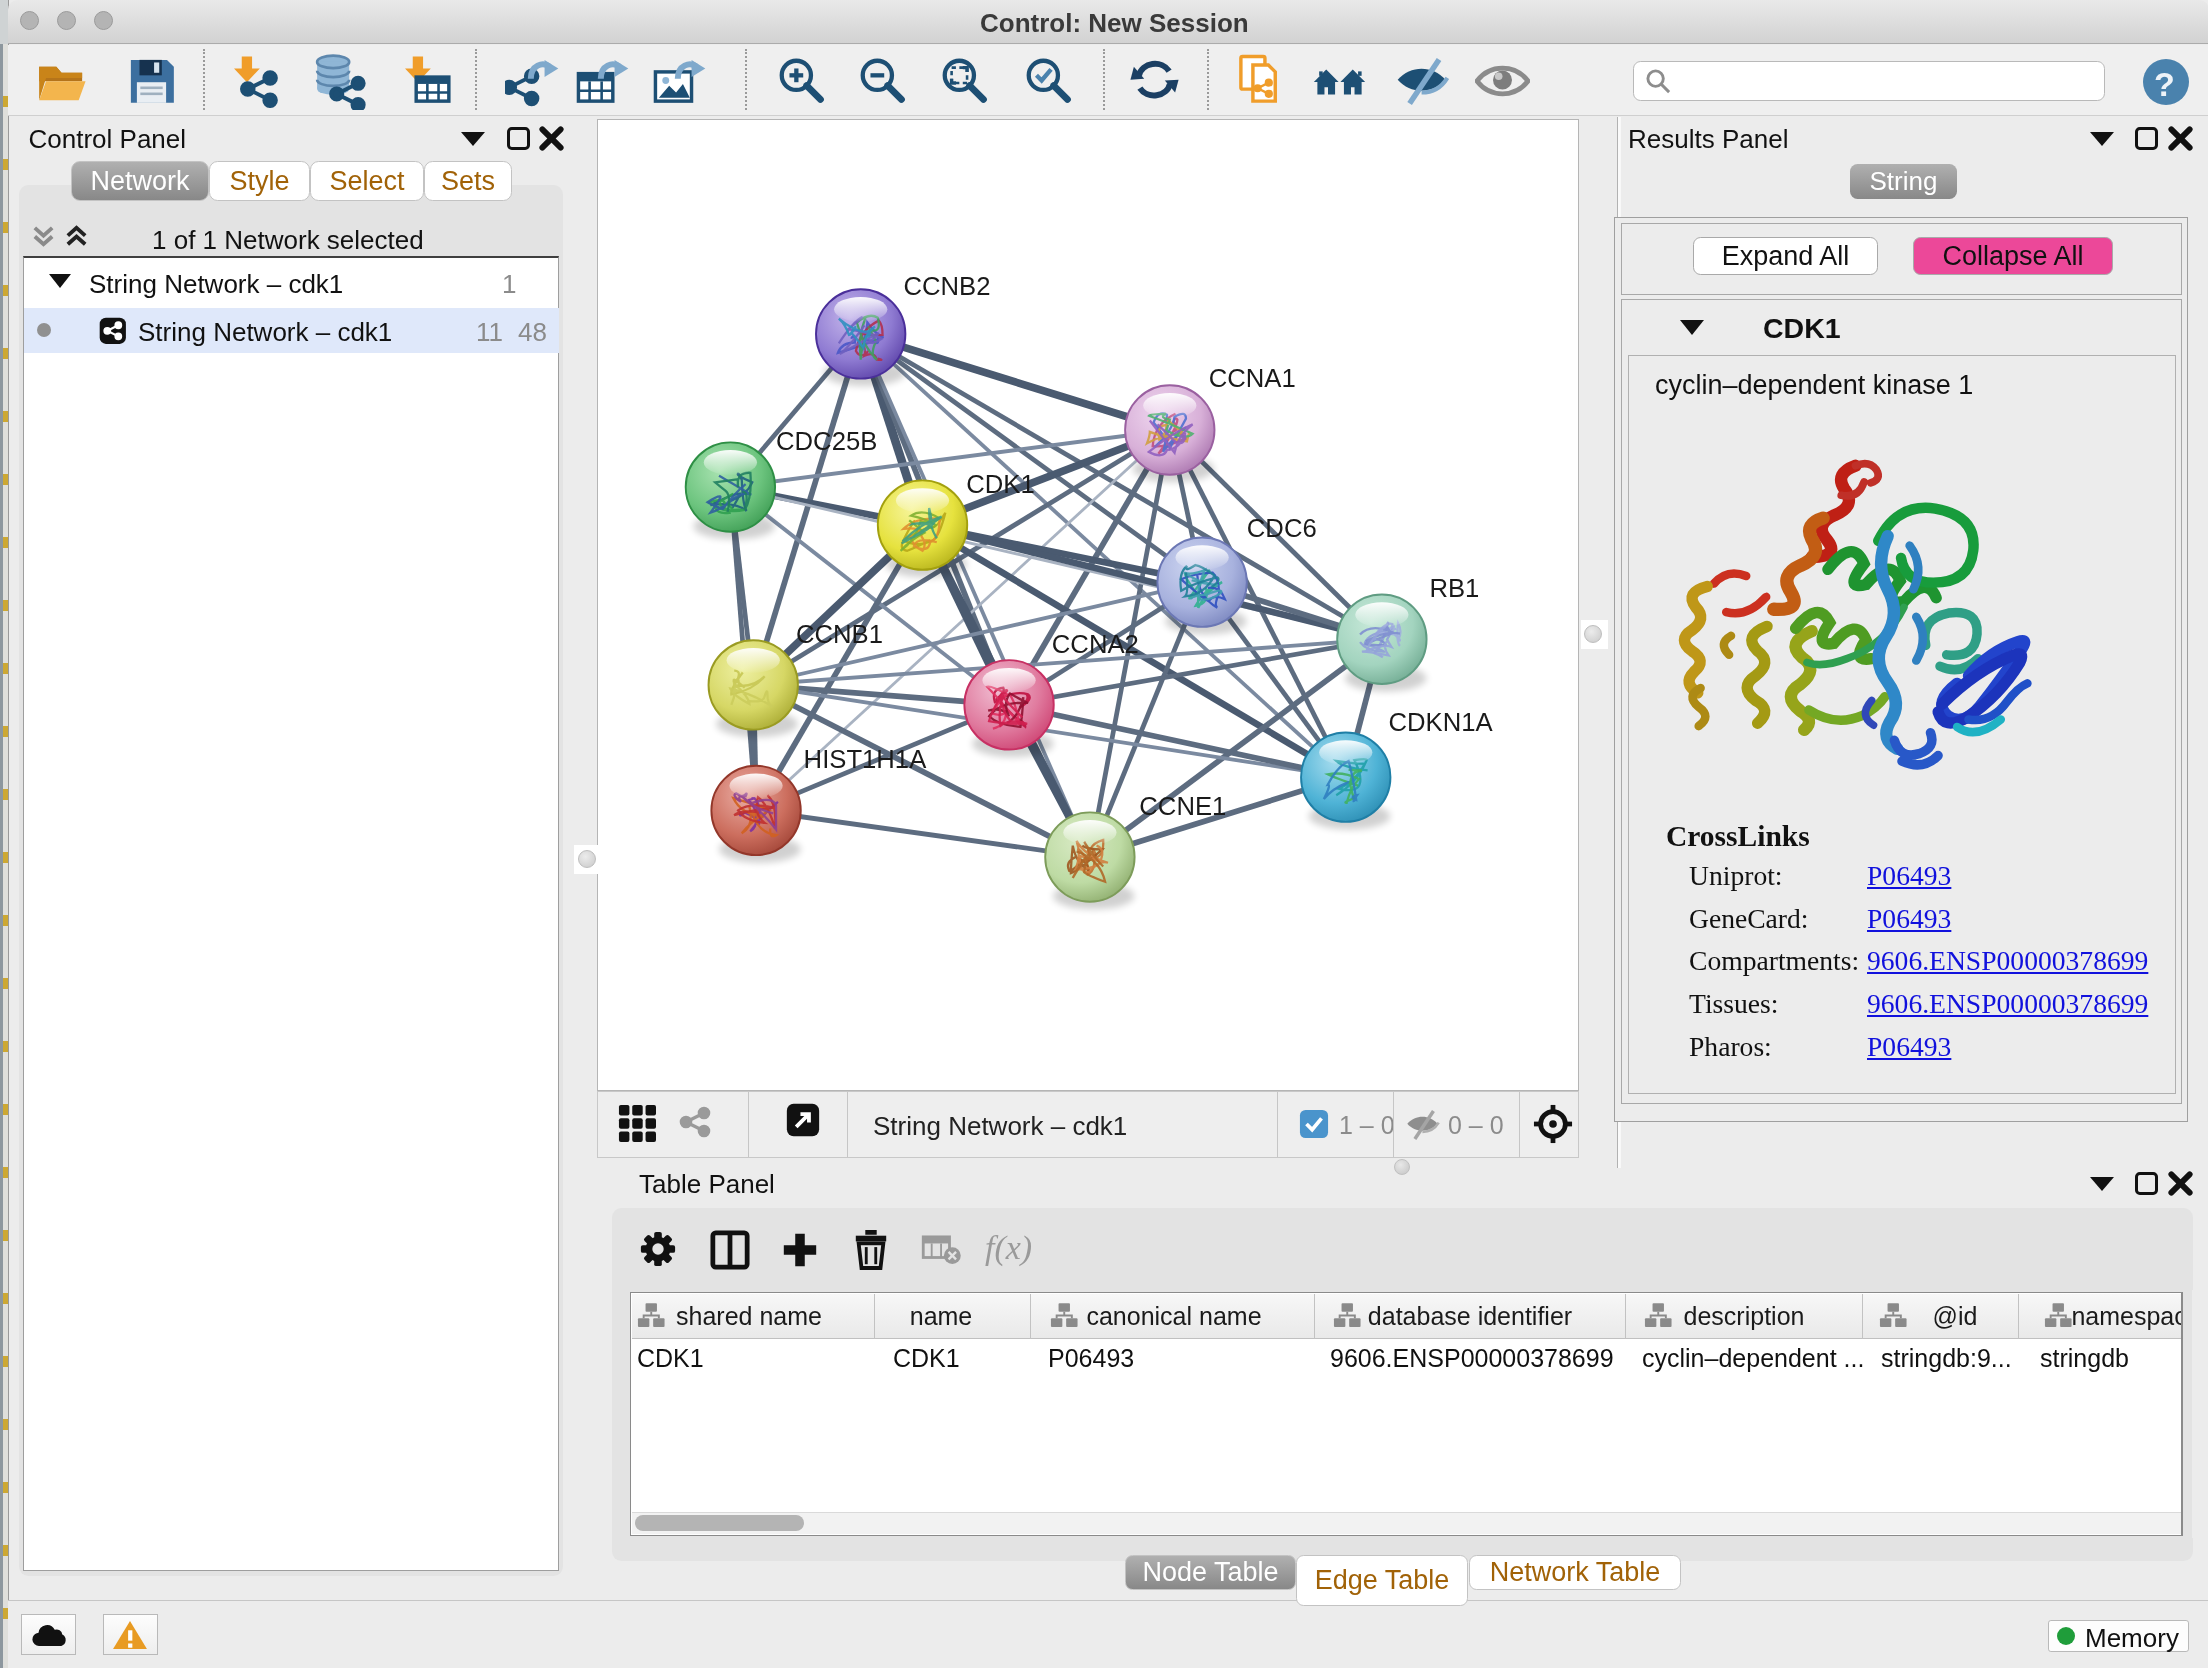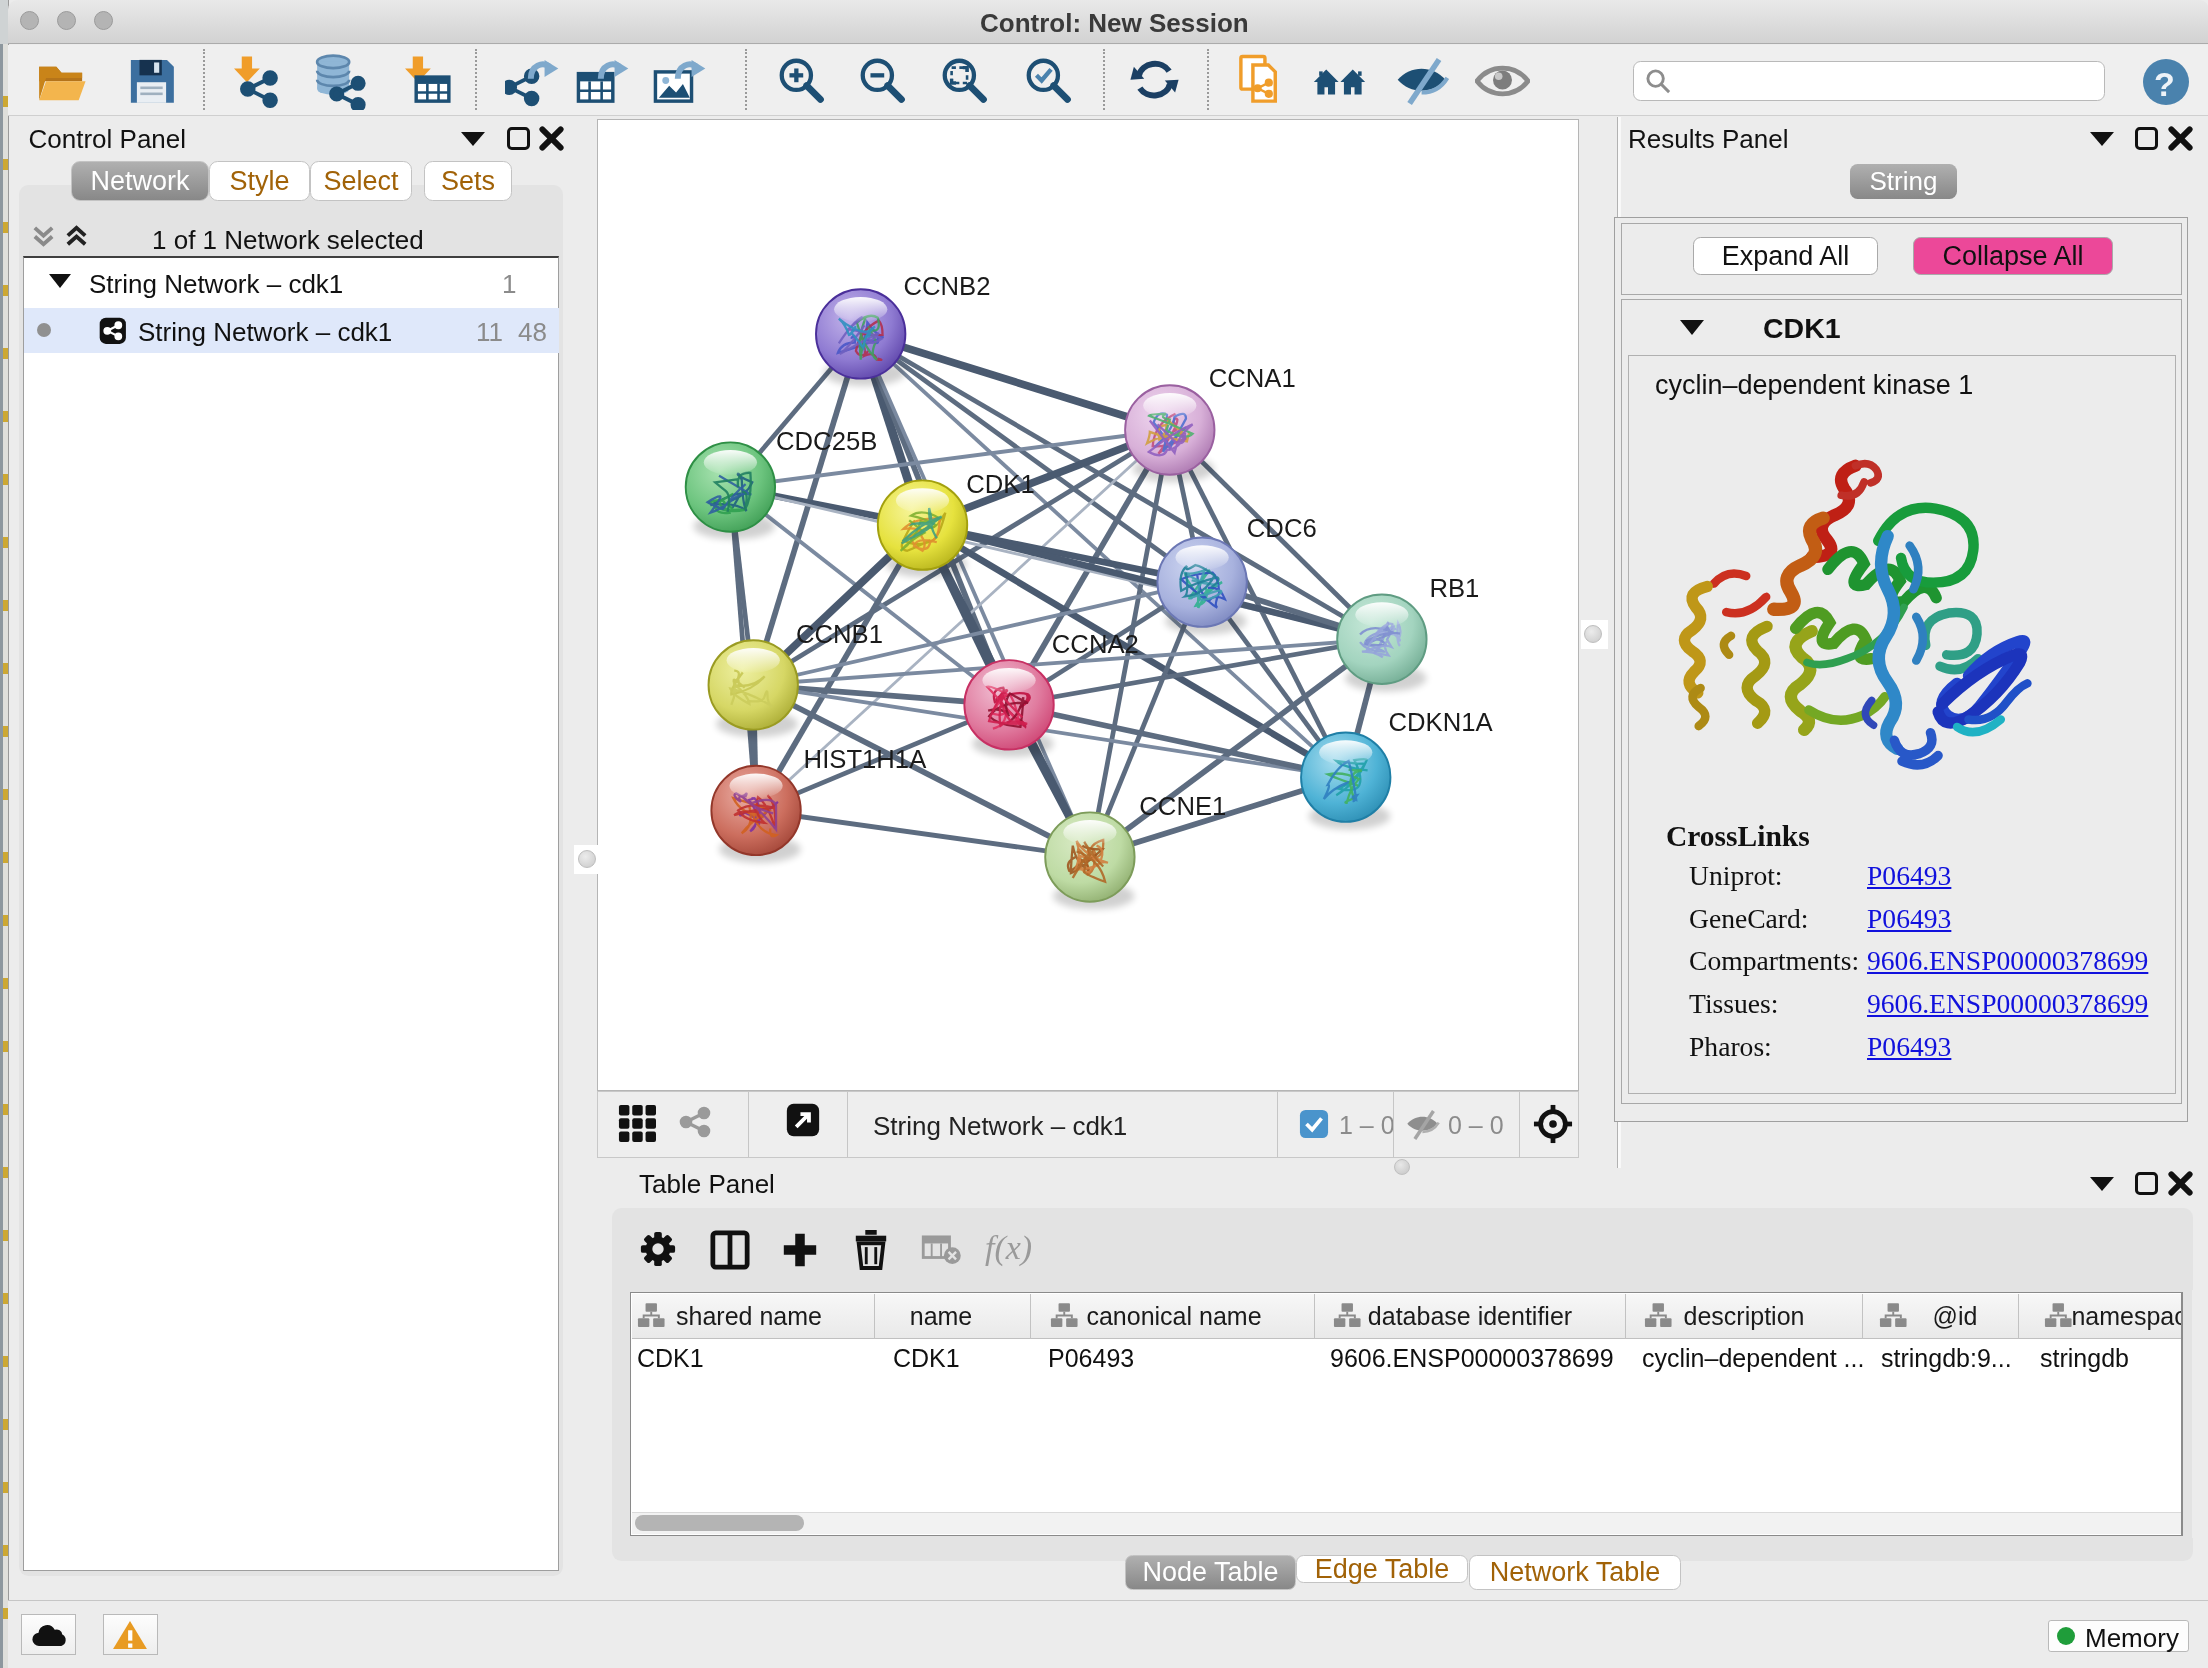--- a/index.html
+++ b/index.html
@@ -177,21 +177,21 @@
 <div class="abs" style="left:2143px;top:59px;width:46px;height:46px;border-radius:50%;background:#4a82ad"></div>
 <div class="txt" style="left:2154px;top:65px;font-size:34px;font-weight:700;color:#eef3f8">?</div>
 <div class="txt" style="left:28.5px;top:124px;font-size:26px;color:#111">Control Panel</div>
 <div style="position:absolute;left:461px;top:132px;width:0;height:0;border-left:12.4px solid transparent;border-right:12.4px solid transparent;border-top:14.3px solid #111"></div>
 <div style="position:absolute;left:507px;top:127px;width:23px;height:23px;border:3.3px solid #111;border-radius:4.8px"></div>
 <svg style="position:absolute;left:539px;top:126px" width="25" height="25" viewBox="0 0 30 30">
     <path d="M4 4 L26 26 M26 4 L4 26" stroke="#111" stroke-width="7" stroke-linecap="round"></path>
   </svg>
 <div class="abs graytab" style="left:71px;top:161px;width:138px;height:40px;border:1px solid #c3c3c3;border-radius:9px;display:flex;align-items:center;justify-content:center;font-size:27px;z-index:3">Network</div>
 <div class="abs whitetab" style="left:209px;top:161px;width:101px;height:40px;border:1px solid #c3c3c3;border-radius:8.6px;display:flex;align-items:center;justify-content:center;font-size:27px;z-index:3">Style</div>
-<div class="abs whitetab" style="left:310px;top:161px;width:102px;height:40px;border:1px solid #c3c3c3;border-radius:8.6px;display:flex;align-items:center;justify-content:center;font-size:27px;z-index:3">Select</div>
+<div class="abs whitetab" style="left:310px;top:161px;width:114px;height:40px;border:1px solid #c3c3c3;border-radius:8.6px;display:flex;align-items:center;justify-content:center;font-size:27px;z-index:3">Select</div>
 <div class="abs whitetab" style="left:424px;top:161px;width:88px;height:40px;border:1px solid #c3c3c3;border-radius:8.6px;display:flex;align-items:center;justify-content:center;font-size:27px;z-index:3">Sets</div>
 <div class="abs" style="left:19px;top:185px;width:544px;height:1391px;background:#e3e3e3;border-radius:9.5px;z-index:1"></div>
 <svg class="abs" style="left:30px;top:224px;z-index:2" width="27" height="27" viewBox="0 0 28 28">
     <g fill="none" stroke="#8a8a8a" stroke-width="4">
       <path d="M5 4 L14 12 L23 4"></path>
       <path d="M5 13 L14 21 L23 13"></path>
     </g>
   </svg>
 <svg class="abs" style="left:63px;top:224px;z-index:2" width="27" height="27" viewBox="0 0 28 28">
     <g fill="none" stroke="#222" stroke-width="4">
@@ -738,21 +738,21 @@
 <div class="txt" style="left:1330px;top:1344px;font-size:25px;color:#111">9606.ENSP00000378699</div>
 <div class="txt" style="left:1642px;top:1344px;font-size:25px;color:#111">cyclin–dependent ...</div>
 <div class="txt" style="left:1881px;top:1344px;font-size:25px;color:#111">stringdb:9...</div>
 <div class="txt" style="left:2040px;top:1344px;font-size:25px;color:#111">stringdb</div>
 <div class="abs" style="left:2181px;top:1292px;width:1.9px;height:244px;background:#8a8a8a"></div>
 <div class="abs" style="left:2183px;top:1290px;width:9.5px;height:248px;background:#e3e3e3"></div>
 <div class="abs" style="left:2192px;top:1290px;width:16px;height:248px;background:#ececec"></div>
 <div class="abs" style="left:632px;top:1512px;width:1549px;height:22px;background:#f2f2f2;border-top:1px solid #dadada"></div>
 <div class="abs" style="left:635px;top:1515px;width:169px;height:16px;border-radius:8.6px;background:#b4b4b4"></div>
 <div class="abs graytab" style="left:1125px;top:1555px;width:171px;height:35px;border:1px solid #c3c3c3;border-radius:7.6px;display:flex;align-items:center;justify-content:center;font-size:27px;z-index:3">Node Table</div>
-<div class="abs whitetab" style="left:1296px;top:1555px;width:172px;height:28px;border:1px solid #c3c3c3;border-radius:7.6px;display:flex;align-items:center;justify-content:center;font-size:27px;z-index:3">Edge Table</div>
+<div class="abs whitetab" style="left:1296px;top:1555px;width:172px;height:51px;border:1px solid #c3c3c3;border-radius:7.6px;display:flex;align-items:center;justify-content:center;font-size:27px;z-index:3">Edge Table</div>
 <div class="abs whitetab" style="left:1469px;top:1555px;width:212px;height:35px;border:1px solid #c3c3c3;border-radius:7.6px;display:flex;align-items:center;justify-content:center;font-size:27px;z-index:3">Network Table</div>
 <div class="abs" style="left:7.6px;top:1600px;width:2201px;height:68px;background:#ececec;border-top:1.9px solid #c6c6c6"></div>
 <div class="abs" style="left:21px;top:1614px;width:55px;height:41px;background:linear-gradient(#fdfdfd,#eeeeee);border:1px solid #b9b9b9"></div>
 <svg class="abs" style="left:29.5px;top:1623px" width="38" height="25" viewBox="0 0 40 26">
 <path d="M10 24 a7 7 0 0 1 -1 -14 a9 9 0 0 1 17 -3 a6 6 0 0 1 8 5 a6.5 6.5 0 0 1 -1 12 z" fill="#111"></path>
   </svg>
 <div class="abs" style="left:103px;top:1614px;width:55px;height:41px;background:linear-gradient(#fdfdfd,#eeeeee);border:1px solid #b9b9b9"></div>
 <svg class="abs" style="left:111px;top:1619px" width="38" height="32" viewBox="0 0 40 34">
 <path d="M20 2 L38 32 H2 z" fill="#e89b23"></path>
 <rect x="18" y="12" width="4.5" height="11" fill="#fff"></rect>

